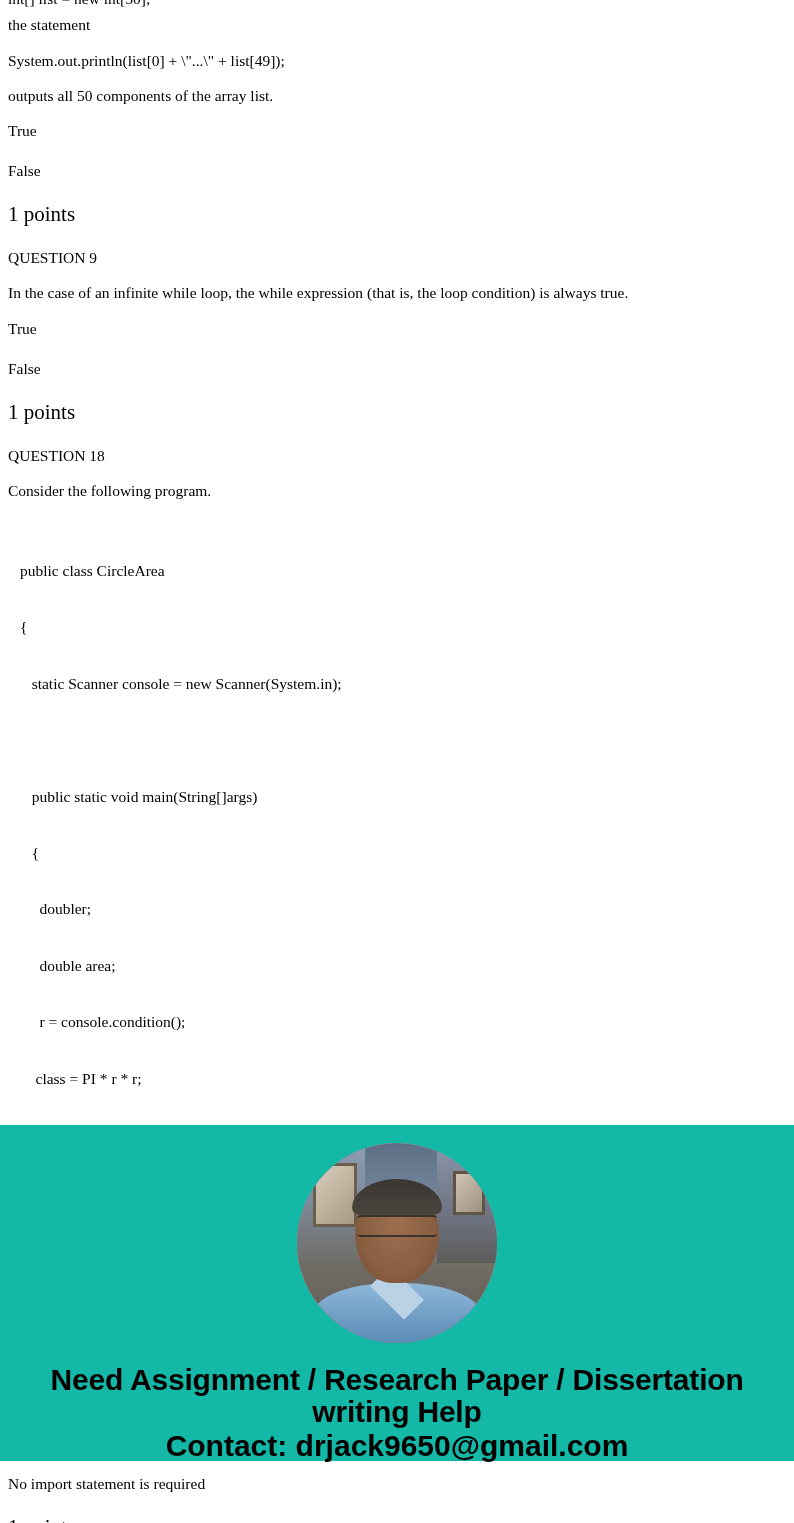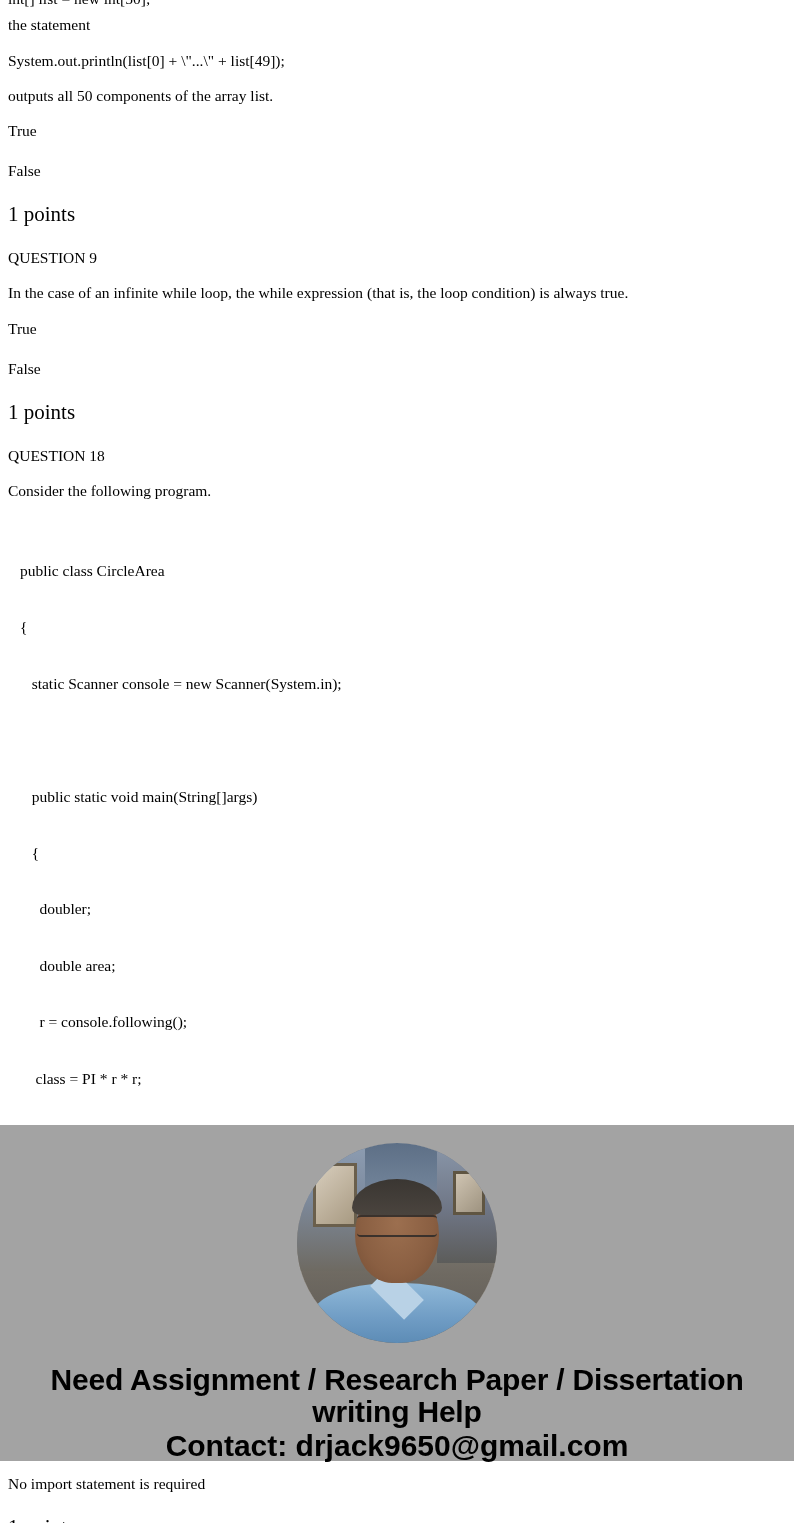--- a/index.html
+++ b/index.html
@@ -72,21 +72,21 @@
     white-space: pre;
     font-size: 15.5px;
     line-height: 1.2;
   }
   
   .promo {
     position: absolute;
     left: 0;
     top: 1125px;
     width: 794px;
-    background: #a3a3a3;
+    background: #14b8a6;
     text-align: center;
     padding-top: 18px;
     box-sizing: border-box;
   }
   .avatar-wrap {
     display: flex;
     justify-content: center;
     align-items: center;
   }
   .avatar {
@@ -234,21 +234,21 @@
 
   <div class="code">
     <div class="codeline">public class CircleArea</div>
     <div class="codeline">{</div>
     <div class="codeline">   static Scanner console = new Scanner(System.in);</div>
     <div class="codeline">&nbsp;</div>
     <div class="codeline">   public static void main(String[]args)</div>
     <div class="codeline">   {</div>
     <div class="codeline">     doubler;</div>
     <div class="codeline">     double area;</div>
-    <div class="codeline">     r = console.following();</div>
+    <div class="codeline">     r = console.condition();</div>
     <div class="codeline">    class = PI * r * r;</div>
     <div class="codeline">    System.out.println(\"Area = \" + area);</div>
     <div class="codeline">   }</div>
     <div class="codeline">}</div>
   </div>
 
   <div class="p">To successfully compile this program, which of the following import statement is required?</div>
   <div class="opt">import java.io.Scanner;</div>
   <div class="opt">import java.util.Scanner;</div>
   <div class="opt">import java.lang.Scanner;</div>

